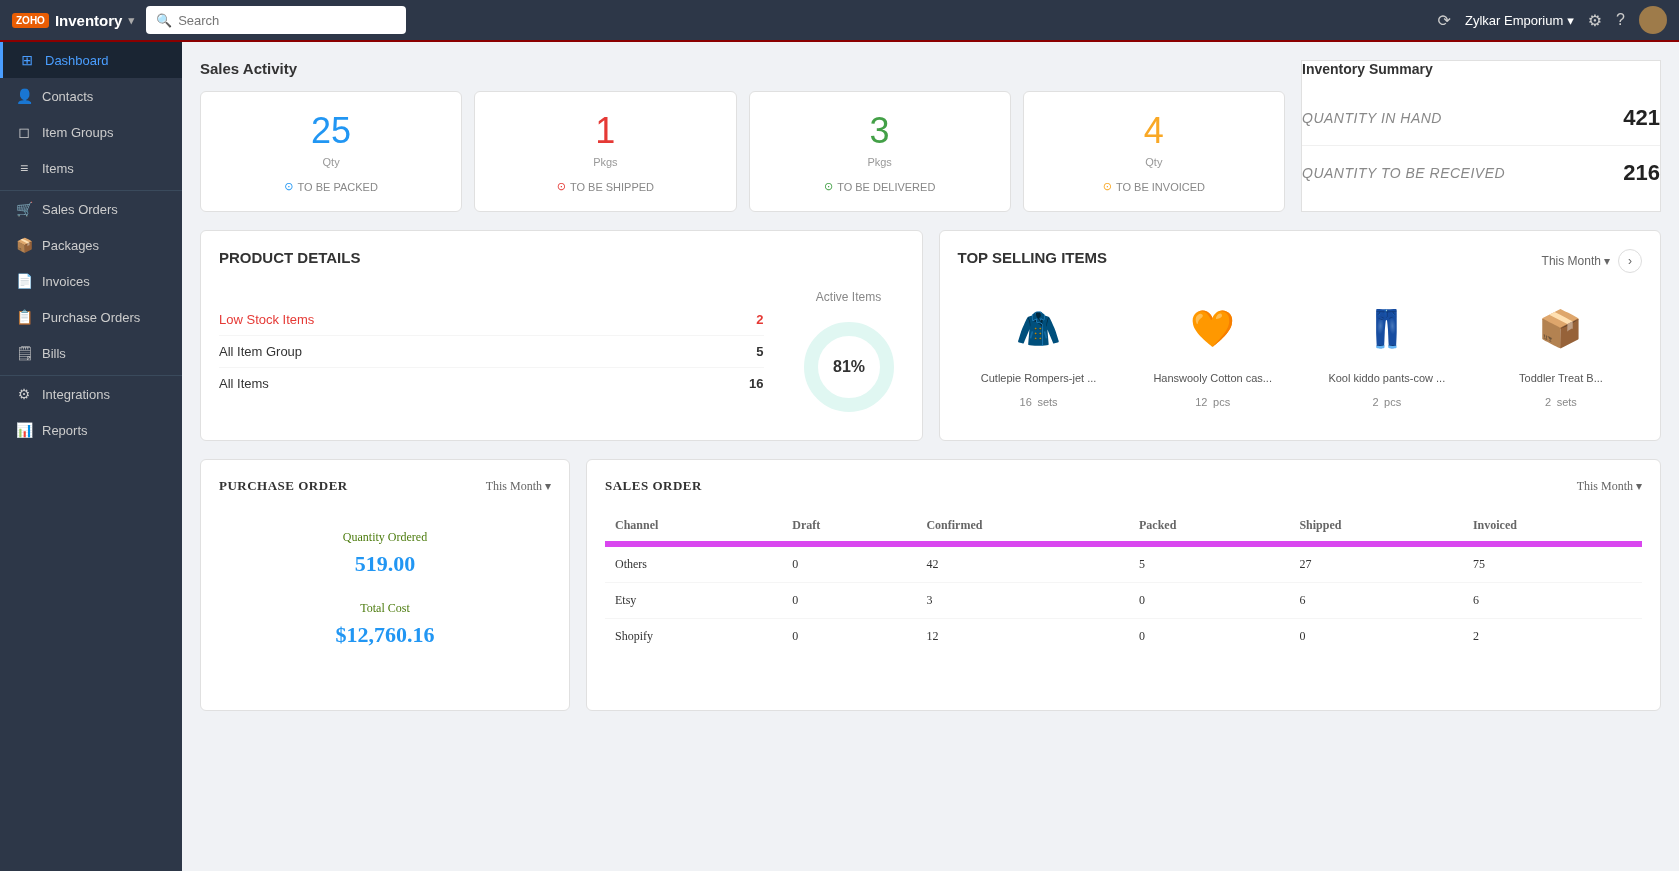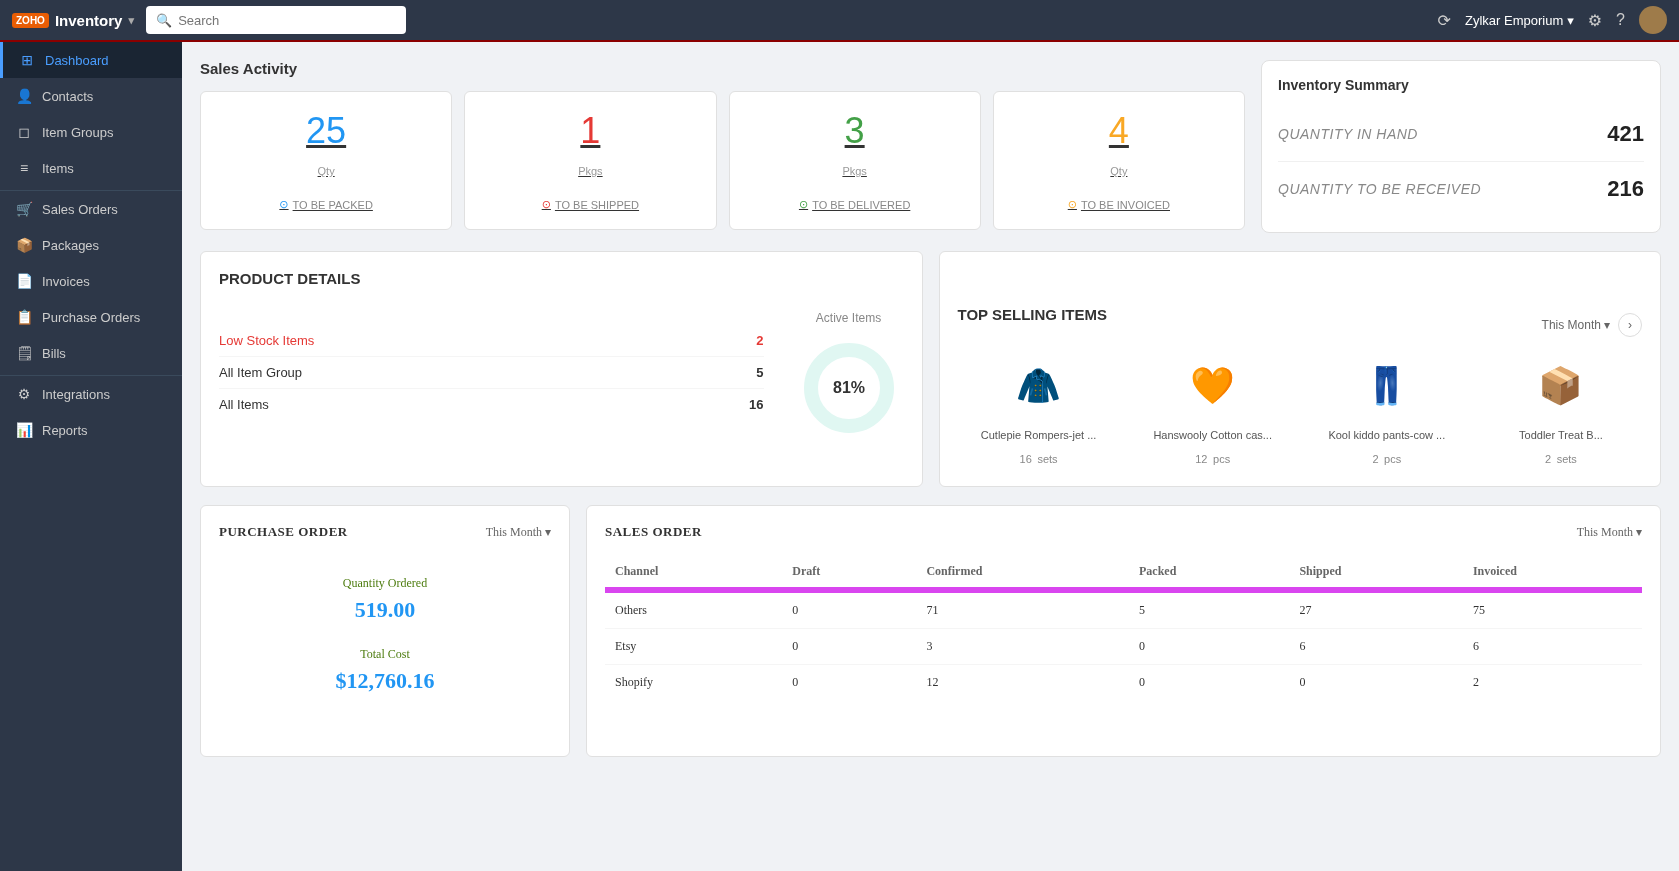--- a/index.html
+++ b/index.html
@@ -34,28 +34,28 @@
     .sidebar-item.active { background: #1a2533; color: #4a9eff; border-left: 3px solid #4a9eff; }
     .sidebar-item .icon { font-size: 14px; width: 16px; text-align: center; }
     .sidebar-section { border-top: 1px solid #3a4a5c; margin-top: 4px; }
 
     
     .main-content { flex: 1; overflow-y: auto; padding: 18px; background: #f0f2f5; }
 
     
     .top-section { display: flex; gap: 16px; margin-bottom: 18px; }
     .sales-activity { flex: 1; }
-    .inventory-summary { width: 400px; background: white; border-radius: 8px; padding: 16px; border: 1px solid #e0e0e0; }
+    .inventory-summary { width: 360px; background: white; border-radius: 0; border: 1px solid #e0e0e0; }
 
     .section-title { font-size: 15px; font-weight: 600; color: #333; margin-bottom: 14px; }
 
     .activity-cards { display: flex; gap: 12px; }
     .activity-card {
       flex: 1; background: white; border: 1px solid #e0e0e0; border-radius: 6px;
-      padding: 18px 16px; text-align: center; display: flex; flex-direction: column; align-items: center; gap: 13px; text-decoration: underline;
+      padding: 18px 16px; text-align: center; display: flex; flex-direction: column; align-items: center; gap: 4px;
     }
     .activity-card .big-num { font-size: 36px; font-weight: 300; }
     .activity-card .qty-label { font-size: 11px; color: #999; }
     .activity-card .status-row { display: flex; align-items: center; gap: 4px; font-size: 11px; color: #888; margin-top: 8px; }
     .num-blue { color: #2196f3; }
     .num-red { color: #e53935; }
     .num-green { color: #43a047; }
     .num-orange { color: #f9a825; }
 
     .inv-summary-title { font-size: 14px; font-weight: 600; color: #333; margin-bottom: 14px; }
@@ -74,21 +74,21 @@
     .pd-val { font-weight: 600; color: #e53935; }
     .pd-val-dark { font-weight: 600; color: #333; }
 
     
     .pd-content { display: flex; align-items: center; gap: 30px; }
     .pd-stats { flex: 1; }
     .donut-wrap { display: flex; flex-direction: column; align-items: center; margin-top: 10px; }
     .donut-label { font-size: 12px; color: #888; margin-bottom: 8px; }
 
     
-    .ts-header { display: flex; justify-content: space-between; align-items: flex-end; margin-bottom: 14px; margin-top: 36px; }
+    .ts-header { display: flex; justify-content: space-between; align-items: flex-start; margin-bottom: 14px; }
     .ts-month { font-size: 12px; color: #666; cursor: pointer; display: flex; align-items: center; gap: 3px; }
     .ts-items { display: flex; gap: 12px; }
     .ts-item { flex: 1; text-align: center; }
     .ts-img { width: 70px; height: 70px; margin: 0 auto 8px; display: flex; align-items: center; justify-content: center; font-size: 36px; }
     .ts-name { font-size: 11px; color: #555; margin-bottom: 4px; white-space: nowrap; overflow: hidden; text-overflow: ellipsis; }
     .ts-count { font-size: 20px; font-weight: 700; color: #222; }
     .ts-count span { font-size: 11px; color: #888; font-weight: 400; }
     .ts-nav { display: flex; align-items: center; }
     .ts-nav-btn { width: 24px; height: 24px; border-radius: 50%; border: 1px solid #ddd; background: white; cursor: pointer; display: flex; align-items: center; justify-content: center; font-size: 12px; color: #666; }
 
@@ -376,21 +376,21 @@
               <th>Confirmed</th>
               <th>Packed</th>
               <th>Shipped</th>
               <th>Invoiced</th>
             </tr>
           </thead>
           <tbody id="so-table-body">
               <tr>
       <td>Others</td>
       <td>0</td>
-      <td>71</td>
+      <td>42</td>
       <td>5</td>
       <td>27</td>
       <td>75</td>
     </tr>
               <tr>
       <td>Etsy</td>
       <td>0</td>
       <td>3</td>
       <td>0</td>
       <td>6</td>

